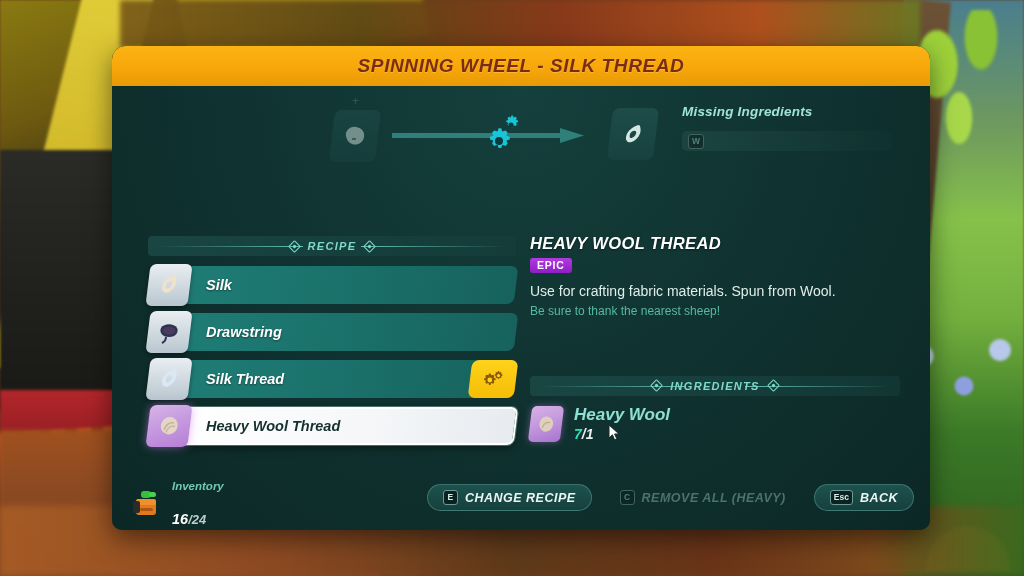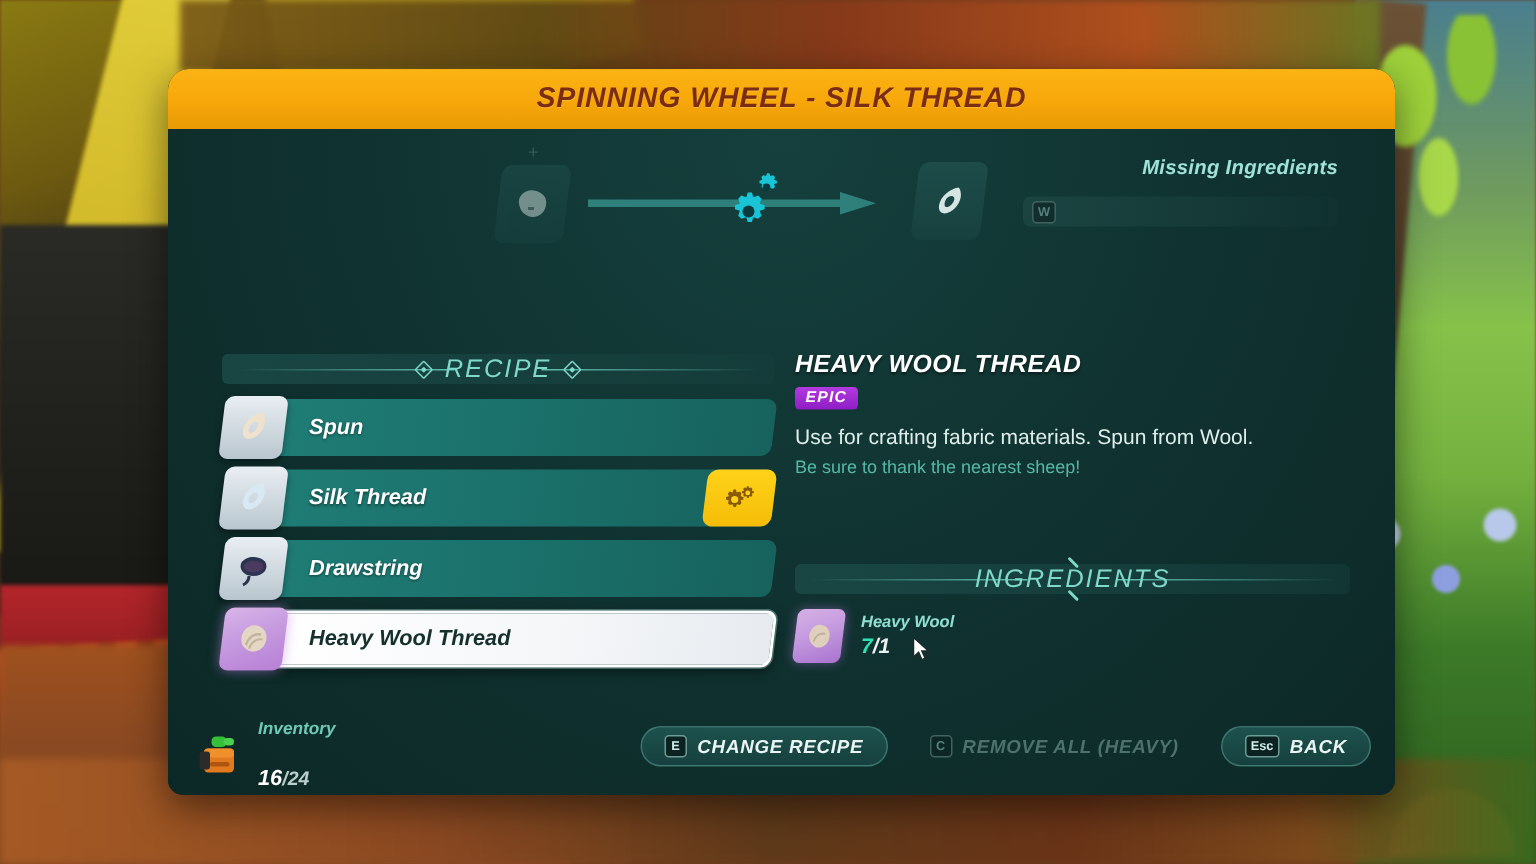--- a/index.html
+++ b/index.html
@@ -155,21 +155,21 @@
     position: absolute; left: 240px; top: 8px;
     color: #4a7d78; font-size: 12px; opacity: .5;
   }
   .arrow-wrap {
     position: absolute; left: 280px; top: 36px; width: 200px; height: 28px;
   }
   .gears {
     position: absolute; left: 88px; top: -8px;
   }
   #missing {
-    position: absolute; left: 570px; top: 18px; width: 210px; text-align: right;
+    position: absolute; left: 570px; top: 18px; width: 210px;
   }
   #missing .mi-title {
     font-size: 13.5px; font-weight: bold; font-style: italic;
     color: #9fe3d8; letter-spacing: .2px;
   }
   #missing .mi-bar {
     margin-top: 12px; height: 20px; border-radius: 5px;
     background: linear-gradient(90deg, rgba(30,72,69,.75), rgba(20,55,52,.25));
     display: flex; align-items: center; padding-left: 6px;
   }
@@ -195,21 +195,21 @@
   }
   .section-head .line {
     position: absolute; top: 50%; height: 1px;
     background: linear-gradient(90deg, rgba(90,190,180,0), rgba(110,215,200,.85));
   }
   .section-head .line.l { left: 10px; right: 58%; }
   .section-head .line.r { left: 58%; right: 10px;
     background: linear-gradient(90deg, rgba(110,215,200,.85), rgba(90,190,180,0)); }
   .section-head .lbl {
     position: relative; z-index: 2;
-    font-size: 17px; font-weight: normal; font-style: italic;
+    font-size: 11px; font-weight: bold; font-style: italic;
     letter-spacing: 1.3px; color: #7fd9ca;
     padding: 0 4px;
   }
   .dia {
     position: relative; z-index: 2;
     width: 9px; height: 9px; margin: 0 5px;
     border: 1.4px solid #7fd9ca;
     transform: rotate(45deg);
     border-radius: 1px;
   }
@@ -282,47 +282,47 @@
     font-size: 16.5px; font-weight: bold; font-style: italic;
     color: #ffffff; letter-spacing: .4px;
     text-shadow: 0 1px 2px rgba(0,0,0,.5);
   }
   #rarity {
     display: inline-block; margin-top: 5px;
     padding: 1px 7px 2px;
     border-radius: 3px;
     background: linear-gradient(180deg, #b23ae0, #8e1ec4);
     color: #ffffff;
-    font-size: 10.5px; font-weight: bold; font-style: italic;
+    font-size: 10.5px; font-weight: bold; 
     letter-spacing: .8px;
   }
   #desc {
     margin-top: 9px;
     font-size: 14px; color: #dfeeea; line-height: 1.35;
   }
   #flavor {
     margin-top: 3px;
     font-size: 12px; color: #58b8a6;
   }
-  #ing-head { margin-top: 58px; flex-direction: column; }
+  #ing-head { margin-top: 58px; }
   #ing-list { margin-top: 10px; }
   .ing {
     position: relative; display: flex; align-items: center; height: 36px;
   }
   .ing .tile {
     width: 32px; height: 36px; border-radius: 5px;
     transform: skewX(-7deg);
     background: linear-gradient(160deg, #d6b0e6 0%, #c49ade 45%, #a873cf 100%);
     display: flex; align-items: center; justify-content: center;
     box-shadow: 0 0 7px rgba(190,120,220,.45);
   }
   .ing .tile svg { transform: skewX(7deg); }
   .ing .meta { margin-left: 12px; }
   .ing .name {
-    font-size: 11px; font-weight: bold; font-style: italic; color: #8fe0d2;
+    font-size: 17px; font-weight: bold; font-style: italic; color: #8fe0d2;
   }
   .ing .count {
     font-size: 14px; font-weight: bold; font-style: italic; margin-top: 1px;
   }
   .ing .count .have { color: #2fe0b4; }
   .ing .count .need { color: #e8f2f0; }
   #cursor {
     position: absolute; left: 78px; top: 18px; z-index: 9;
   }
 
@@ -459,21 +459,33 @@
 
         <div class="row">
           <div class="bar"></div>
           <div class="tile">
             <svg width="28" height="28" viewBox="0 0 28 28">
               <path d="M20 4 C14 5 8 10 7 16 C6.4 20 9 22.4 12.6 21.4 C18 19.8 22 13.4 21.6 8.8
                        C21.4 6.2 21 4.8 20 4 Z M13 11 C15.4 9.4 17.6 10 17.2 12.4
                        C16.8 15 13.6 17.8 11.6 17.4 C10 17 10.6 12.6 13 11 Z" fill="#efe2cc"></path>
             </svg>
           </div>
-          <div class="label">Spun</div>
+          <div class="label">Silk</div>
+        </div>
+
+        <div class="row">
+          <div class="bar"></div>
+          <div class="tile">
+            <svg width="28" height="28" viewBox="0 0 28 28">
+              <path d="M6 10 C9 5 19 5 22 10 C24 14 21 19 14 19 C7 19 4 14 6 10 Z" fill="#2b3350"></path>
+              <path d="M8 11 C11 8 17 8 20 11 C21.6 13.6 19 16.6 14 16.6 C9 16.6 6.4 13.6 8 11 Z" fill="#4a3a5e"></path>
+              <path d="M11 19 C11 22 9 24 7 25" stroke="#2b3350" stroke-width="2" fill="none"></path>
+            </svg>
+          </div>
+          <div class="label">Drawstring</div>
         </div>
 
         <div class="row">
           <div class="bar"></div>
           <div class="tile">
             <svg width="28" height="28" viewBox="0 0 28 28">
               <path d="M20 4 C14 5 8 10 7 16 C6.4 20 9 22.4 12.6 21.4 C18 19.8 22 13.4 21.6 8.8
                        C21.4 6.2 21 4.8 20 4 Z M13 11 C15.4 9.4 17.6 10 17.2 12.4
                        C16.8 15 13.6 17.8 11.6 17.4 C10 17 10.6 12.6 13 11 Z" fill="#d9e9f4"></path>
             </svg>
@@ -490,32 +502,20 @@
               <g fill="#8a5a06">
                 <path d="M17 7 l1.1 0 l.4-1.3 l1.3 .4 l.8-.8 l-.4-1.3 l1.3-.4 l0-1.1 l-1.3-.4 l.4-1.3 l-.8-.8
                          l-1.3 .4 l-.4-1.3 l-1.1 0 l-.4 1.3 l-1.3-.4 l-.8 .8 l.4 1.3 l-1.3 .4 l0 1.1 l1.3 .4
                          l-.4 1.3 l.8 .8 l1.3-.4 z" transform="translate(0,4)"></path>
               </g>
               <circle cx="17.5" cy="7.6" r="1.6" fill="#ffd21a"></circle>
             </svg>
           </div>
         </div>
 
-        <div class="row">
-          <div class="bar"></div>
-          <div class="tile">
-            <svg width="28" height="28" viewBox="0 0 28 28">
-              <path d="M6 10 C9 5 19 5 22 10 C24 14 21 19 14 19 C7 19 4 14 6 10 Z" fill="#2b3350"></path>
-              <path d="M8 11 C11 8 17 8 20 11 C21.6 13.6 19 16.6 14 16.6 C9 16.6 6.4 13.6 8 11 Z" fill="#4a3a5e"></path>
-              <path d="M11 19 C11 22 9 24 7 25" stroke="#2b3350" stroke-width="2" fill="none"></path>
-            </svg>
-          </div>
-          <div class="label">Drawstring</div>
-        </div>
-
 
         <div class="row selected">
           <div class="bar"></div>
           <div class="tile">
             <svg width="28" height="28" viewBox="0 0 28 28">
               <path d="M6 16 C5 10 10 4 16 5 C21.5 6 24 11 22 16.5 C20 22 13 24 9.5 21 C7 19 6.5 18.4 6 16 Z" fill="#e3d6c4"></path>
               <path d="M9 18 C10.5 13 14.5 10 19 11" stroke="#c4b39c" stroke-width="1.6" fill="none"></path>
               <path d="M11 20.5 C12.5 16 16 13.4 20 14.4" stroke="#c4b39c" stroke-width="1.3" fill="none"></path>
             </svg>
           </div>

